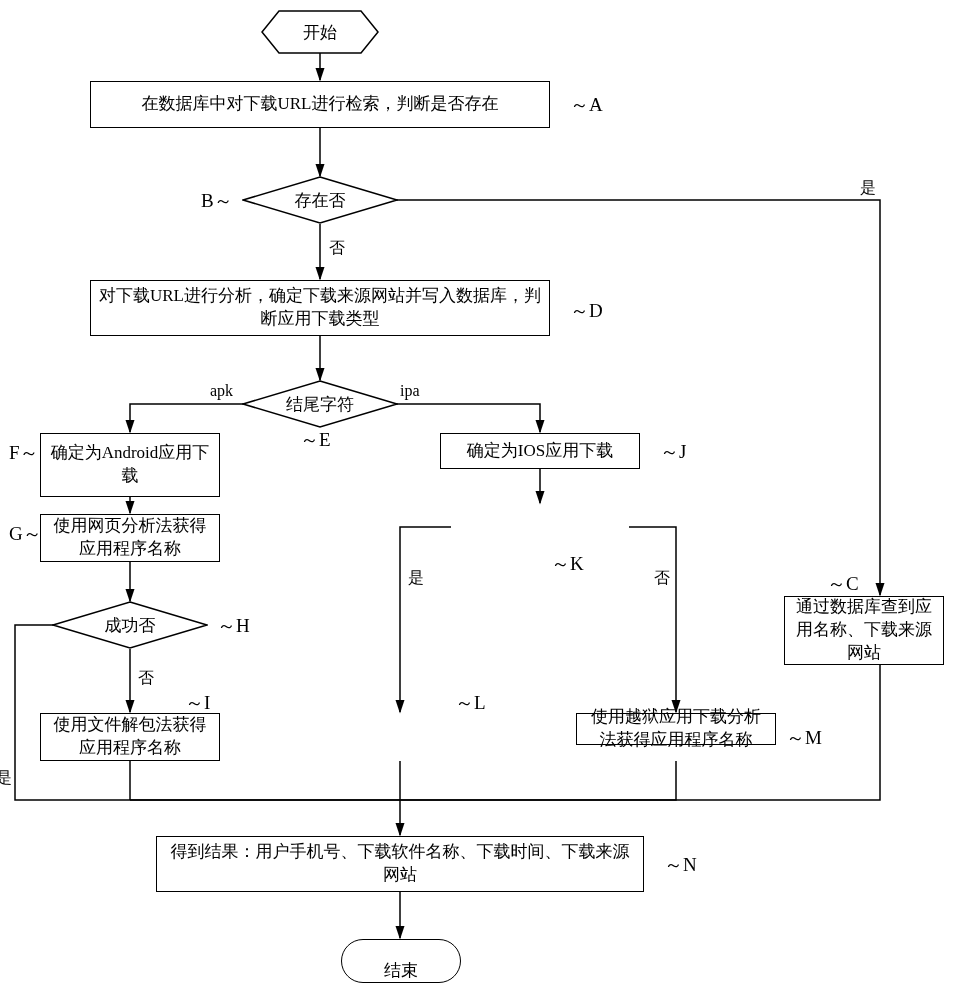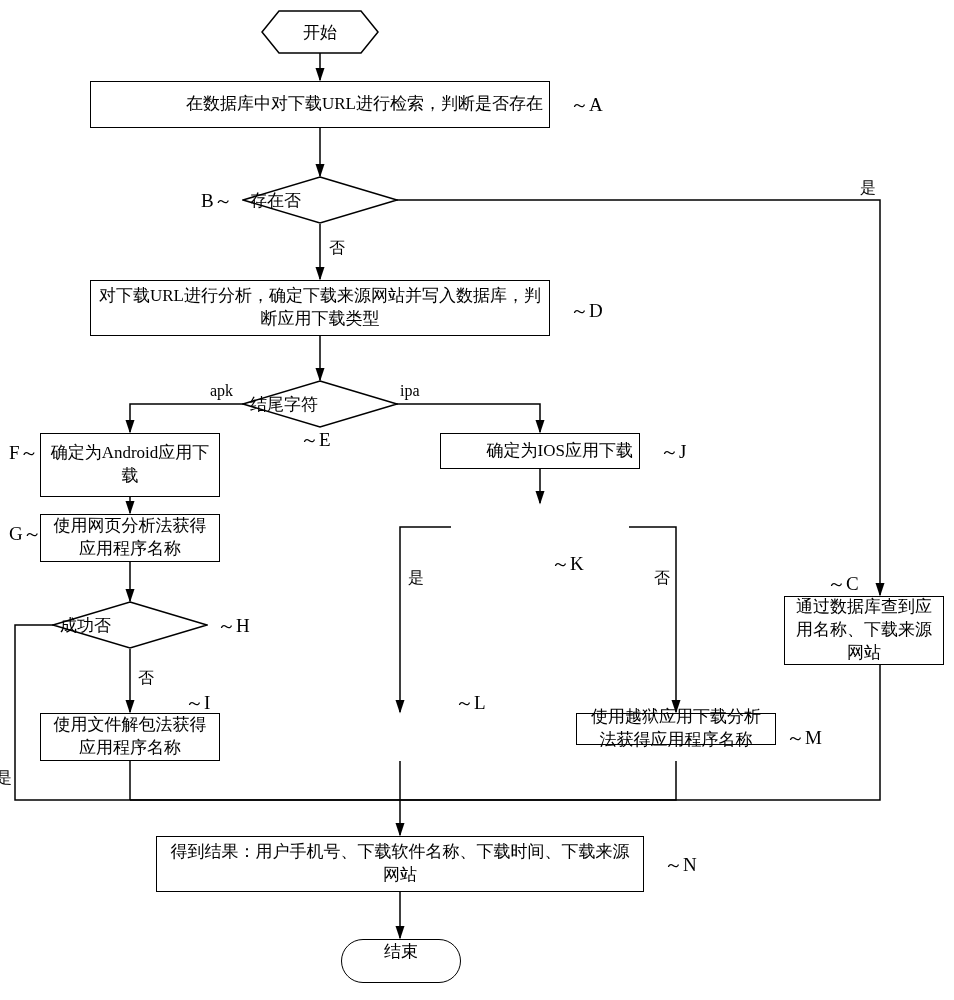--- a/index.html
+++ b/index.html
@@ -1,22 +1,22 @@
 <!DOCTYPE html>
 <html><head>
 <meta charset="utf-8">
 <style>
 body{margin:0;font-family:"SimSun","Songti SC",serif;font-size:17px;background:#fff}
 .canvas{position:relative;width:954px;height:1000px;margin:0 auto}
-.box{position:absolute;border:1.5px solid #000;text-align:center;display:flex;align-items:center;justify-content:flex-end;padding:12px 6px;box-sizing:border-box;line-height:1.35;background:#fff}
-.term{position:absolute;border:1.5px solid #000;border-radius:22px;text-align:center;display:flex;align-items:flex-start;justify-content:center;background:#fff}
+.box{position:absolute;border:1.5px solid #000;text-align:center;display:flex;align-items:center;justify-content:center;padding:12px 6px;box-sizing:border-box;line-height:1.35;background:#fff}
+.term{position:absolute;border:1.5px solid #000;border-radius:22px;text-align:center;display:flex;align-items:flex-end;justify-content:center;background:#fff}
 .hex{position:absolute;text-align:left;display:flex;align-items:center;justify-content:center}
 .hex svg{position:absolute;left:0;top:0}
 .hex span{position:relative;z-index:1}
-.dia{position:absolute;text-align:center;display:flex;align-items:center;justify-content:flex-start}
+.dia{position:absolute;text-align:center;display:flex;align-items:center;justify-content:center}
 .dia svg{position:absolute;left:0;top:0}
 .dia span{position:relative;z-index:1;padding:0 8px}
 .lbl{position:absolute;font-size:19px;font-family:"Times New Roman",serif}
 .edge{position:absolute;font-size:16px}
 svg.wires{position:absolute;left:0;top:0}
 </style>
 </head>
 <body>
 
 <div class="canvas">

